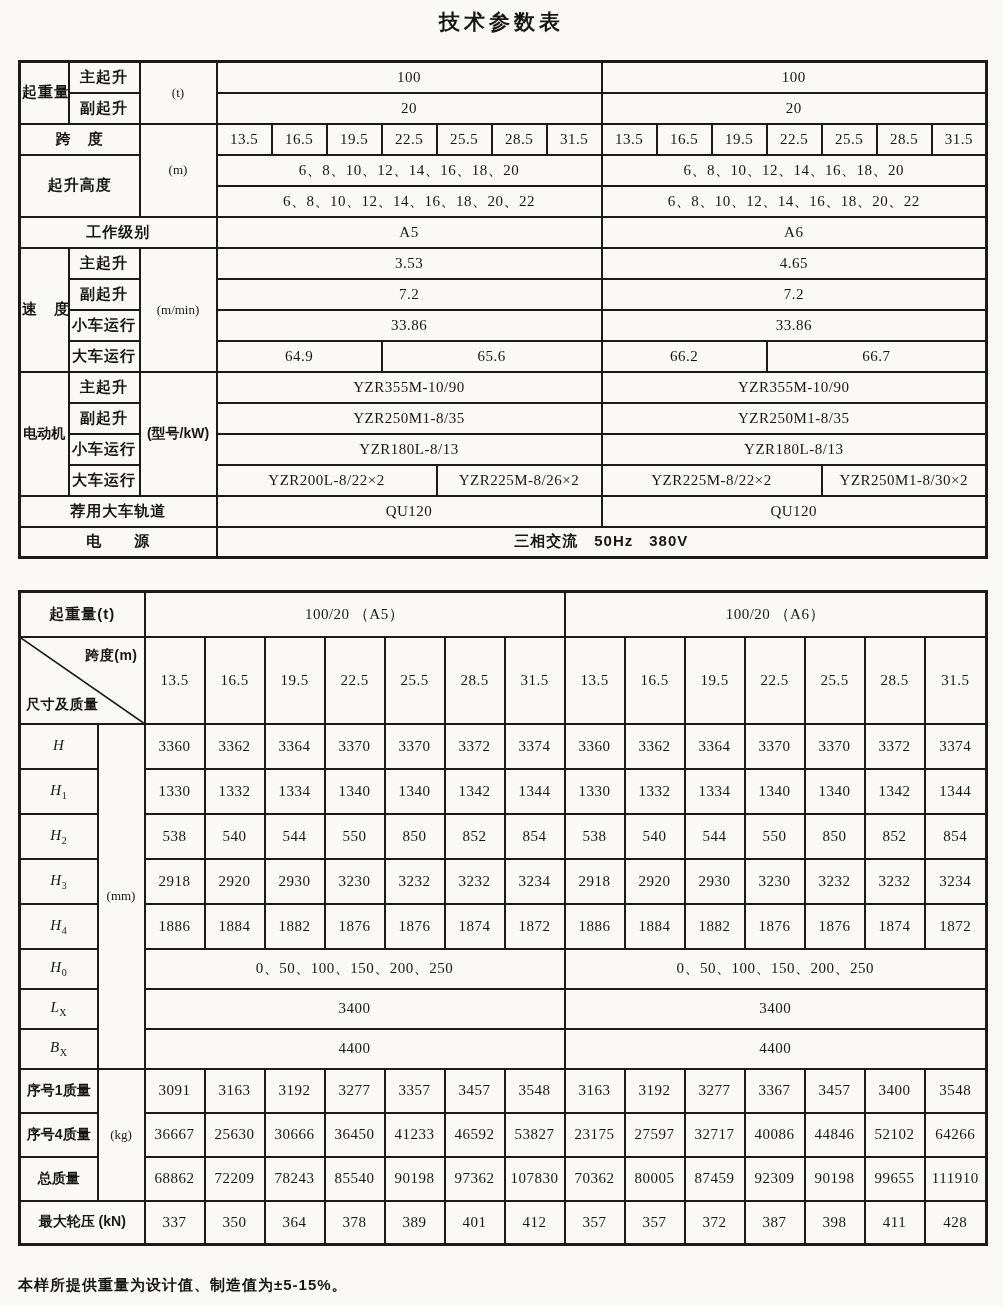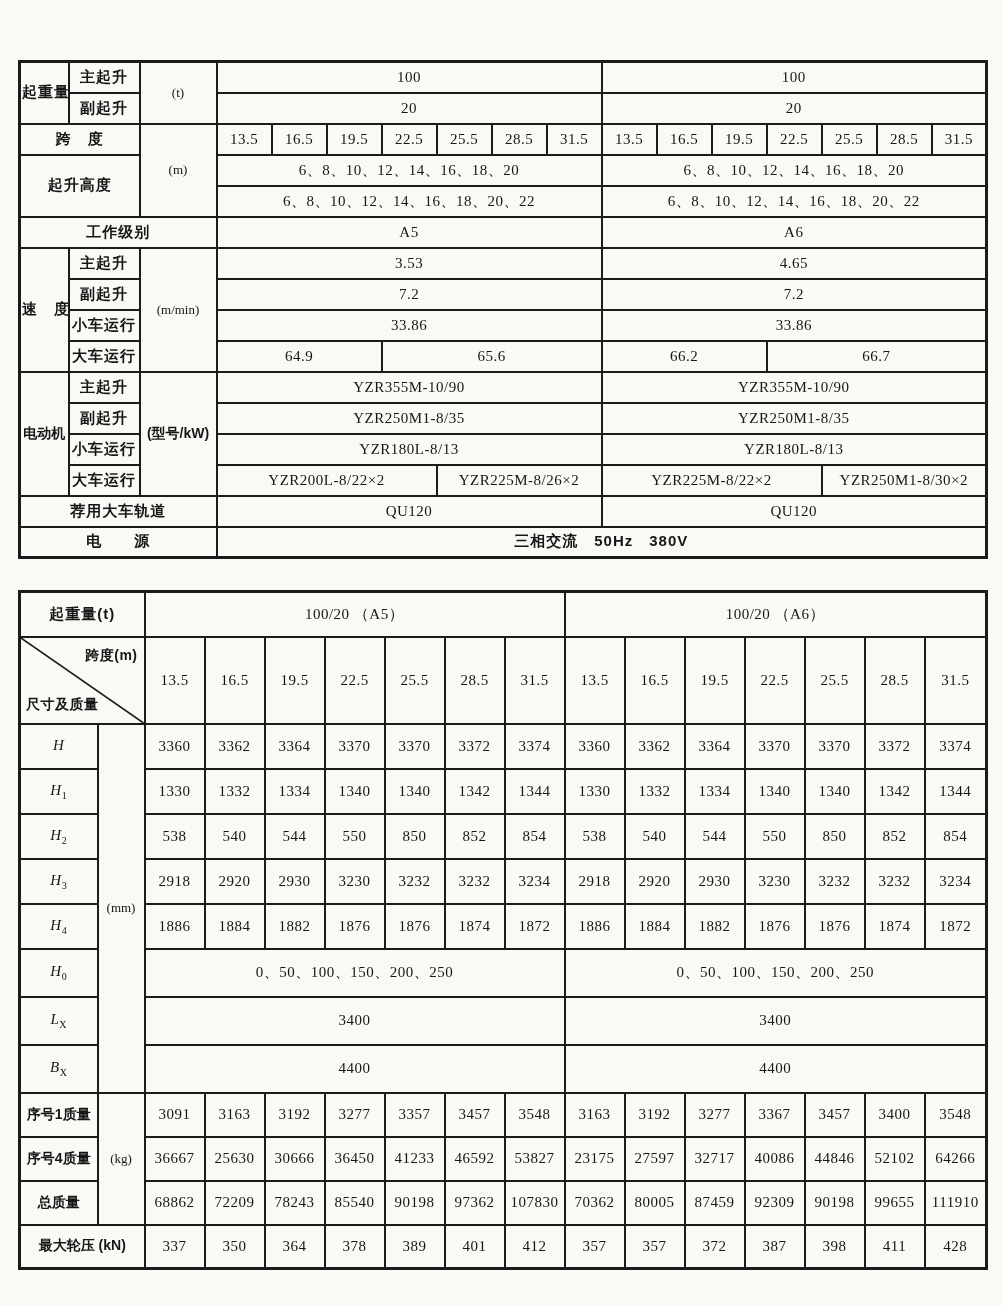--- a/index.html
+++ b/index.html
@@ -41,21 +41,21 @@
     text-align:center; vertical-align:middle;
     padding:0 1px; overflow:hidden;
     font-size:15px; letter-spacing:0.5px;
     white-space:pre;
   }
   #t1 tr { height:31px; }
 
   .r-cap  { height:45px; }
   .r-diag { height:75px; }
   .r-dim  { height:45px; }
-  .r-m    { height:48px; }
+  .r-m    { height:40px; }
   .r-mass { height:44px; }
 
   .zh {
     font-family:"Liberation Sans", sans-serif;
     font-weight:bold; font-size:15px; letter-spacing:1px;
   }
   .zh-sm { font-size:14px; letter-spacing:0; }
   .unit { font-size:13px; letter-spacing:0; font-family:"Liberation Serif", serif; font-weight:normal; }
   .num  { font-family:"Liberation Serif", serif; }
 
@@ -65,20 +65,21 @@
   .diag { position:relative; padding:0; }
   .diag svg { position:absolute; top:0; left:0; width:100%; height:100%; display:block; }
   .diag-top    { position:absolute; top:9px;  right:6px;  font-family:"Liberation Sans",sans-serif; font-weight:bold; font-size:14px; }
   .diag-bottom { position:absolute; bottom:9px; left:5px; font-family:Liberation Sans, sans-serif; font-weight:bold; font-size:14px; }
 </style>
 </head>
 <body>
 
 <div class="sheet">
 
+  <div class="title1">技术参数表</div>
 
   <table id="t1">
     <colgroup>
       <col style="width:49px">
         <col style="width:71px">
         <col style="width:77px">
       <col style="width:55px">
         <col style="width:55px">
         <col style="width:55px">
         <col style="width:55px">
@@ -416,14 +417,15 @@
         <td class="num">357</td>
         <td class="num">372</td>
         <td class="num">387</td>
         <td class="num">398</td>
         <td class="num">411</td>
         <td class="num">428</td>
       </tr>
     </tbody>
   </table>
 
+  <div class="footer-note">本样所提供重量为设计值、制造值为±5-15%。</div>
 
 </div>
 
 </body></html>

